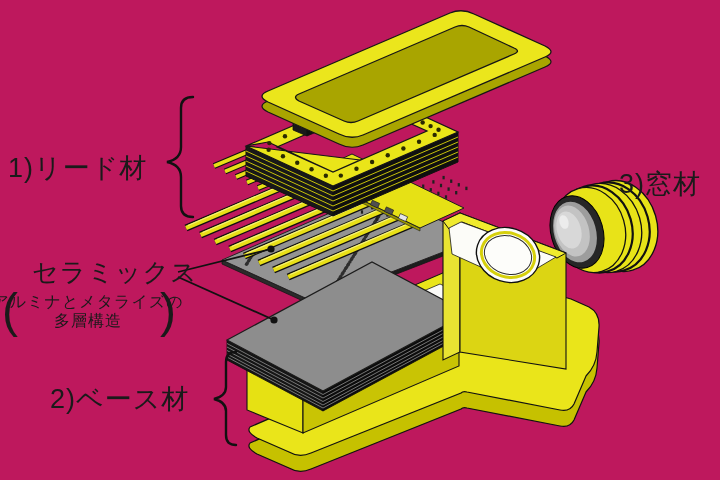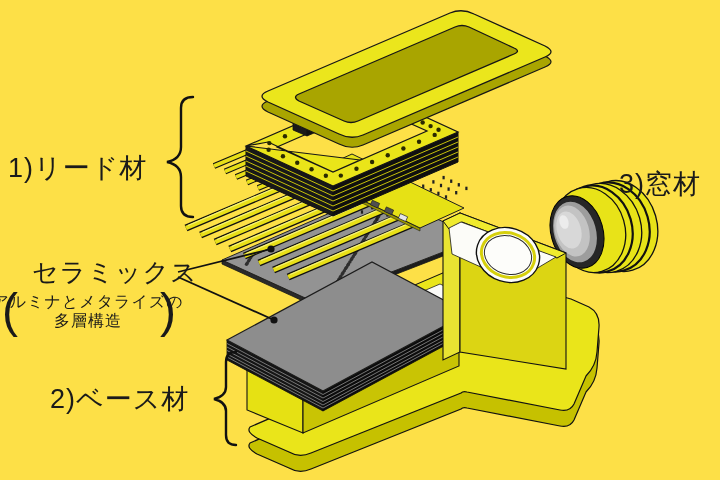--- a/index.html
+++ b/index.html
@@ -1,16 +1,16 @@
 <!DOCTYPE html>
 <html><head>
 <meta charset="utf-8">
 <style>
   html,body{margin:0;padding:0;background:#ffffff;}
-  .stage{position:relative;width:720px;height:480px;background:#fde047;overflow:hidden;
+  .stage{position:relative;width:720px;height:480px;background:#be185d;overflow:hidden;
          font-family:"Liberation Sans", sans-serif;}
   svg{display:block;position:absolute;left:0;top:0;}
   text{fill:#1a1a1a;}
   .lbl{font-weight:500;letter-spacing:1px;}
 </style>
 </head>
 <body>
 
 <div class="stage">
 <svg width="720" height="480" viewBox="0 0 720 480">

